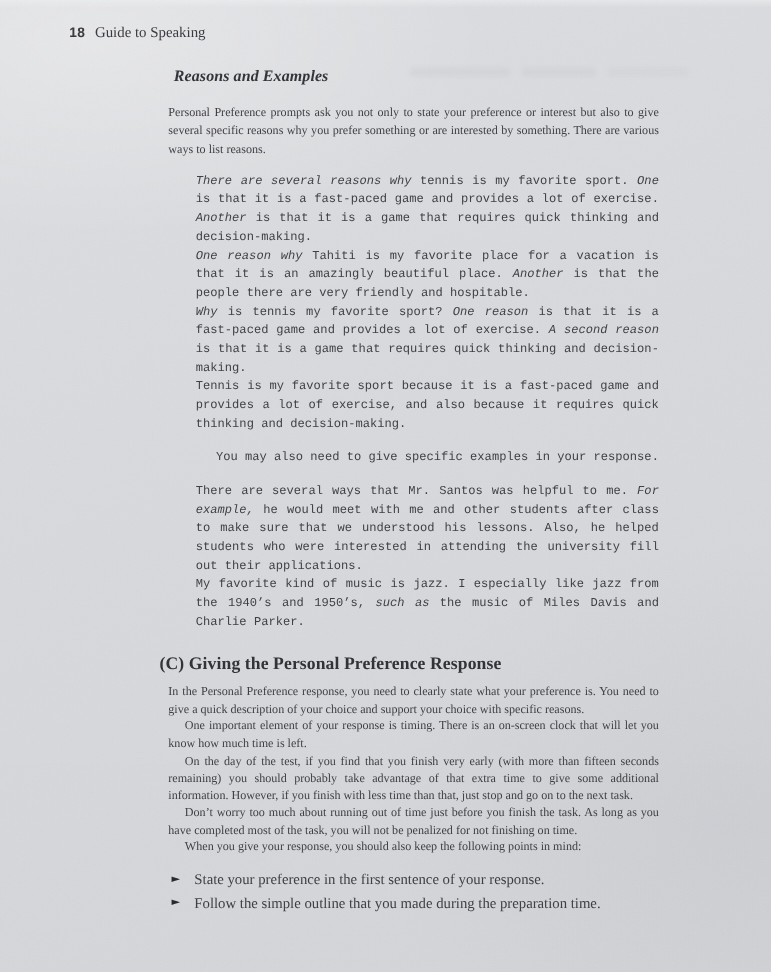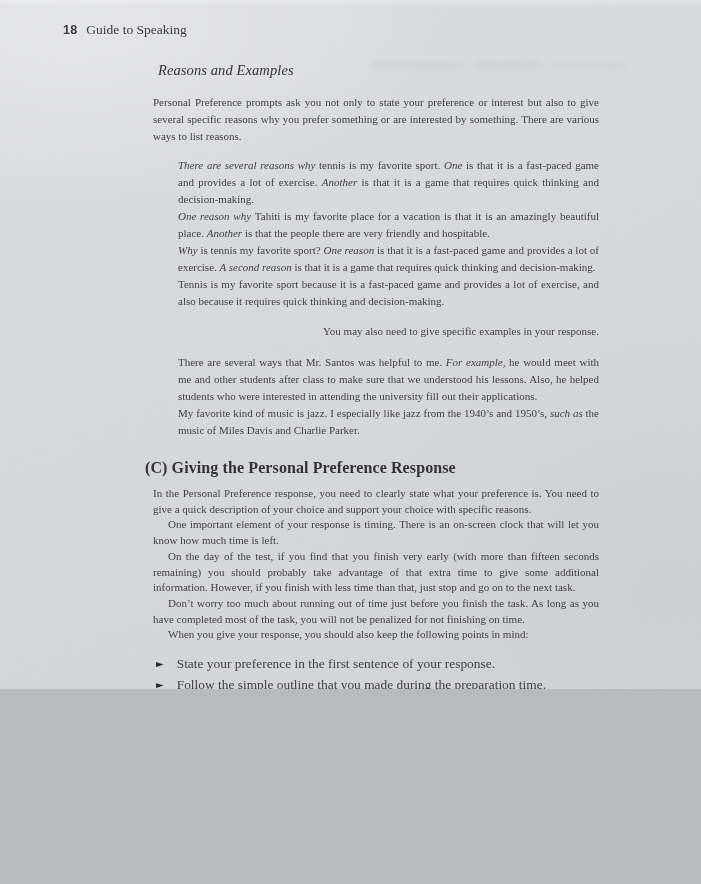--- a/index.html
+++ b/index.html
@@ -1,19 +1,19 @@
 <!DOCTYPE html>
 <html><head>
 <meta charset="utf-8">
 <style>
   html, body { margin: 0; padding: 0; background: #b9babd; }
   .page {
     position: relative;
     width: 701px;
-    height: 689px;
+    height: 884px;
     overflow: hidden;
     background:
       radial-gradient(ellipse 600px 300px at 12% 4%, rgba(255,255,255,0.30), rgba(255,255,255,0) 60%),
       radial-gradient(ellipse 500px 400px at 95% 85%, rgba(150,154,162,0.12), rgba(150,154,162,0) 65%),
       linear-gradient(158deg, #dddee1 0%, #d8d9dc 45%, #d4d5d9 100%);
     font-family: "Liberation Serif", "DejaVu Serif", serif;
     color: #3c3c42;
   }
   .page::before {
     content: '';
@@ -34,29 +34,29 @@
 
   .runhead { position: absolute; top: 22px; left: 63px; font-size: 13.5px; color: #37373d; }
   .runhead .pgnum {
     font-family: "Liberation Sans", "DejaVu Sans", sans-serif;
     font-weight: bold; font-size: 12.5px; margin-right: 9px; letter-spacing: .2px;
   }
 
   .col { position: absolute; left: 153px; top: 62px; width: 446px; }
 
   .subhead {
-    margin: 0 0 0 5px; font-size: 14.5px; font-weight: normal; font-style: italic;
+    margin: 0 0 0 5px; font-size: 14.5px; font-weight: bold; font-style: italic;
     color: #313138; letter-spacing: .1px;
   }
 
   p { margin: 0; font-size: 11px; text-align: justify; }
   .reasons-p { line-height: 17px; }
   .intro { margin-top: 15px; }
 
-  .examples { margin: 12px 17px 0 25px; width: 421px; }
+  .examples { margin: 12px 17px 0 25px; width: 421px; font-family: Liberation Mono, monospace; }
   .examples .note { margin: 13px 0 14px; text-align: right; }
   .it { font-style: italic; }
 
   .chead {
     margin: 20px 0 4px -8px; font-size: 16px; font-weight: bold;
     color: #2f2f35; letter-spacing: .1px;
   }
 
   .resp-p { line-height: 15.7px; }
   .resp-first { margin-top: 9px; }

